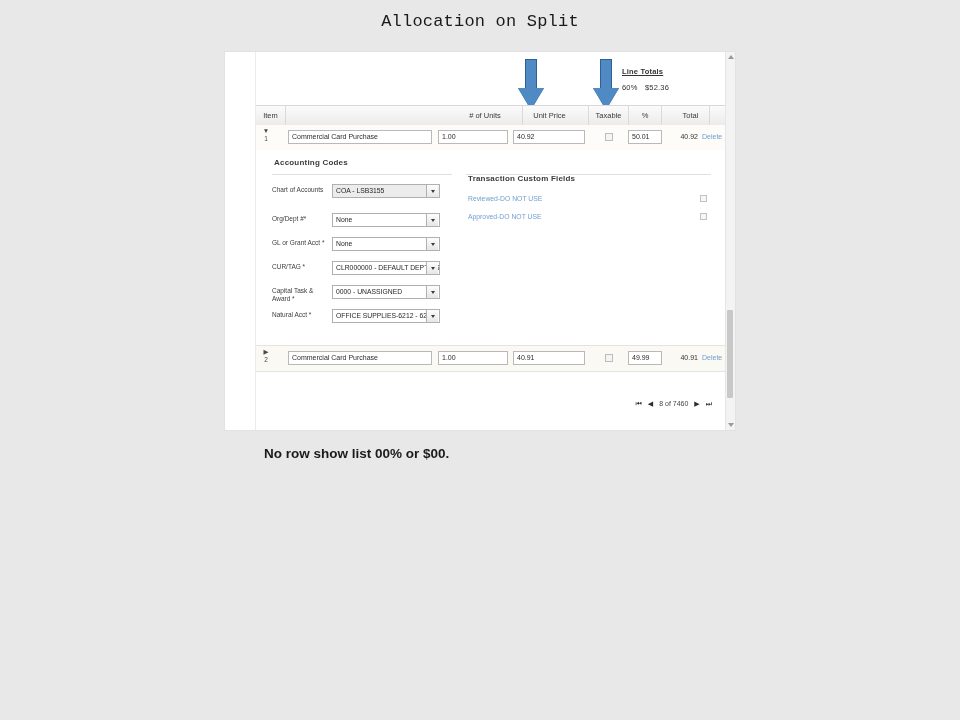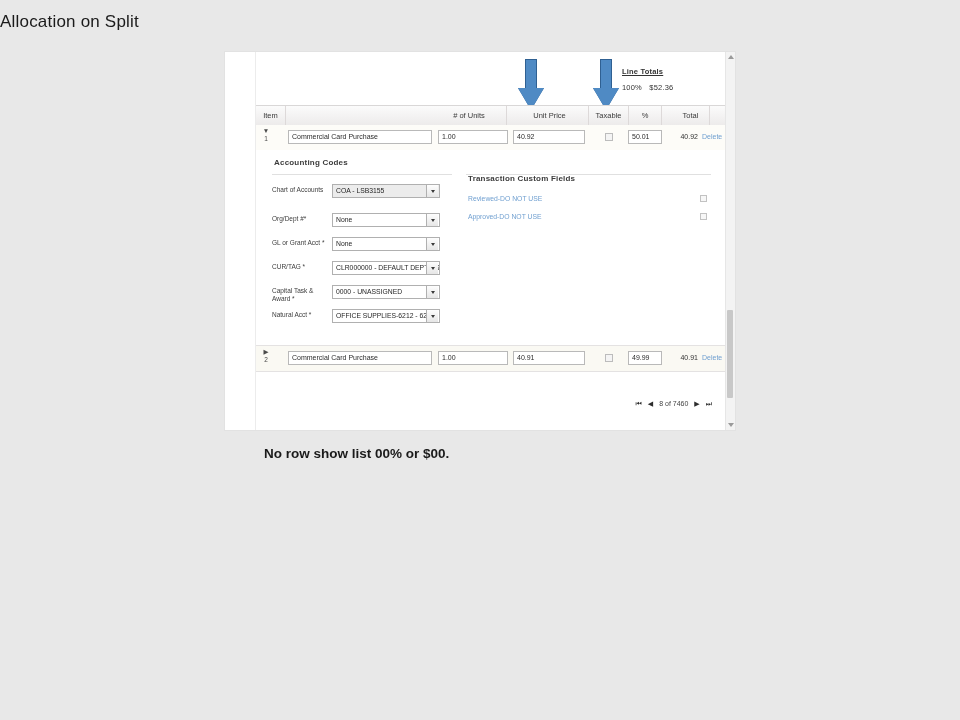--- a/index.html
+++ b/index.html
@@ -14,23 +14,25 @@
     overflow: hidden;
     position: relative;
   }
 
   
   .slide-title {
     position: absolute;
     left: 0;
     top: 12px;
     width: 960px;
+    text-align: center;
     font-size: 17px;
     color: #1a1a1a;
     letter-spacing: 0.2px;
+    font-family: Liberation Mono, monospace;
   }
 
   
   .shot {
     position: absolute;
     left: 225px;
     top: 52px;
     width: 510px;
     height: 378px;
     background: #000000;
@@ -343,28 +345,28 @@
       <div class="head"></div>
     </div>
     <div class="arrow" id="arrow-percent">
       <div class="stem"></div>
       <div class="head"></div>
     </div>
 
     <div class="line-totals">
       <div class="lt-label">Line Totals</div>
       <div class="lt-values">
-        <span>100%</span>
+        <span>60%</span>
         <span>$52.36</span>
       </div>
     </div>
 
     <div class="grid-head">
       <div class="th" style="left:0;width:30px">Item</div>
-      <div class="th" style="left:176px;width:75px"># of Units</div>
+      <div class="th" style="left:192px;width:75px"># of Units</div>
       <div class="th" style="left:255px;width:78px">Unit Price</div>
       <div class="th" style="left:333px;width:40px">Taxable</div>
       <div class="th" style="left:373px;width:33px">%</div>
       <div class="th" style="left:416px;width:38px">Total</div>
       <div class="th" style="left:444px;width:26px;border-right:none"></div>
     </div>
 
     <div class="grid-row" id="row-1">
       <div class="row-marker">▼<br><span>1</span></div>
       <div class="cell-input" style="left:32px;width:144px">Commercial Card Purchase</div>

